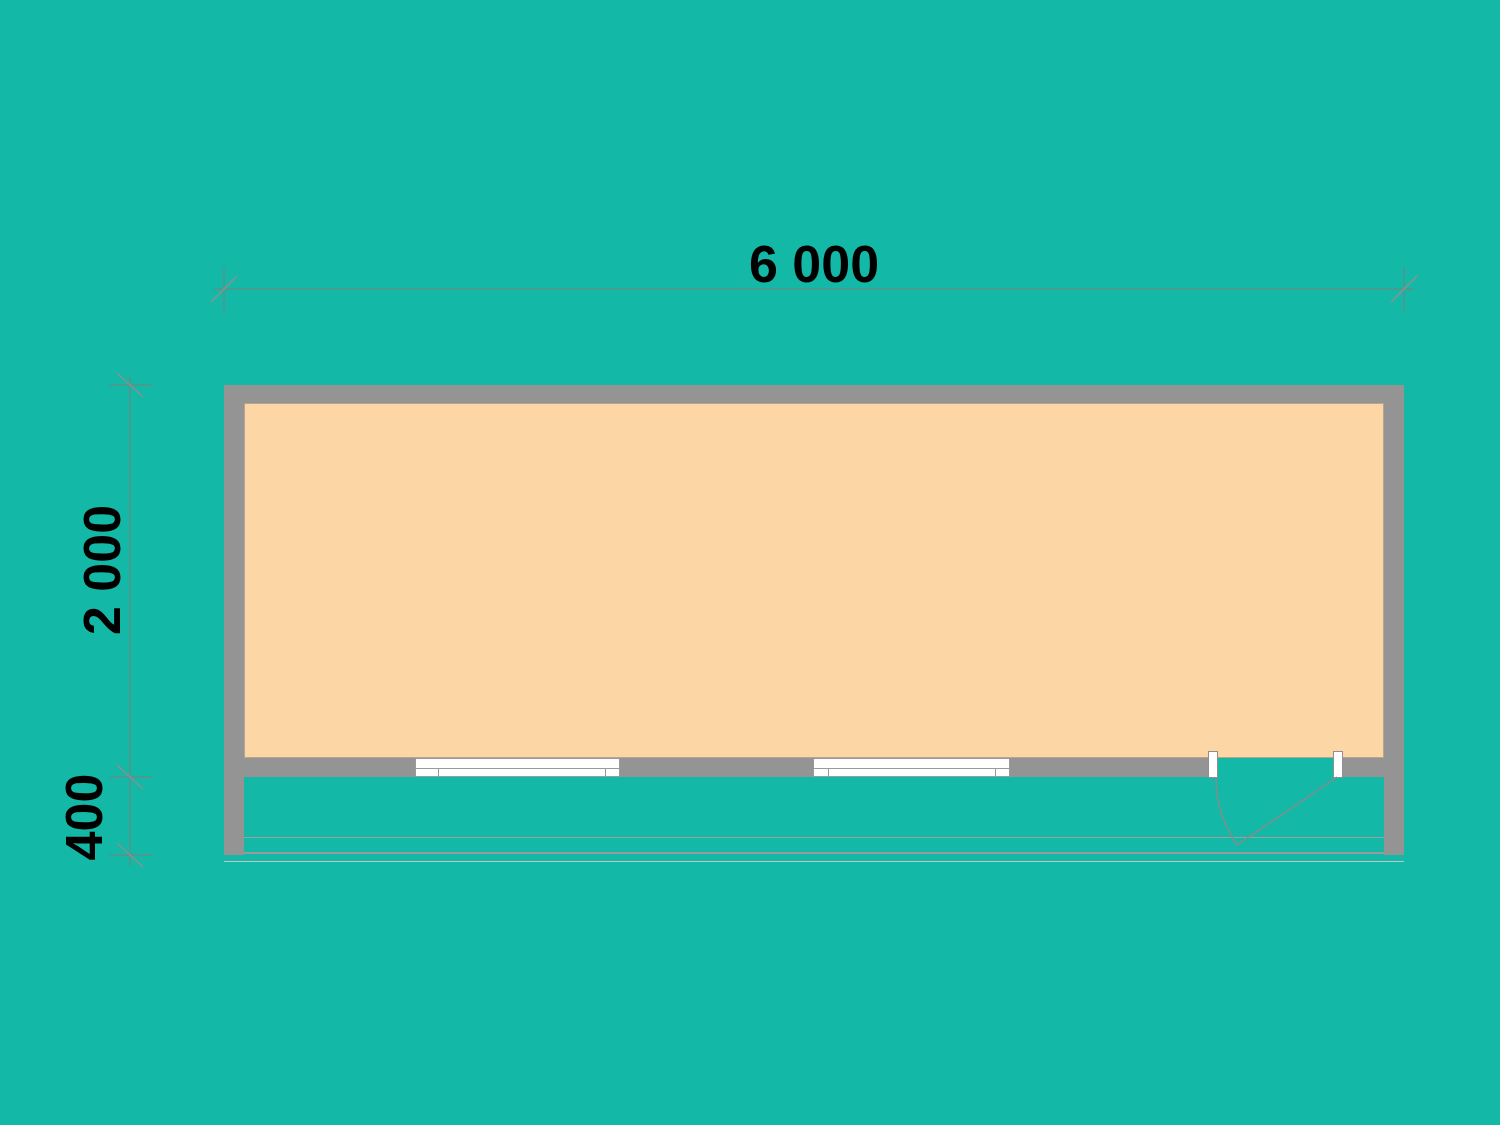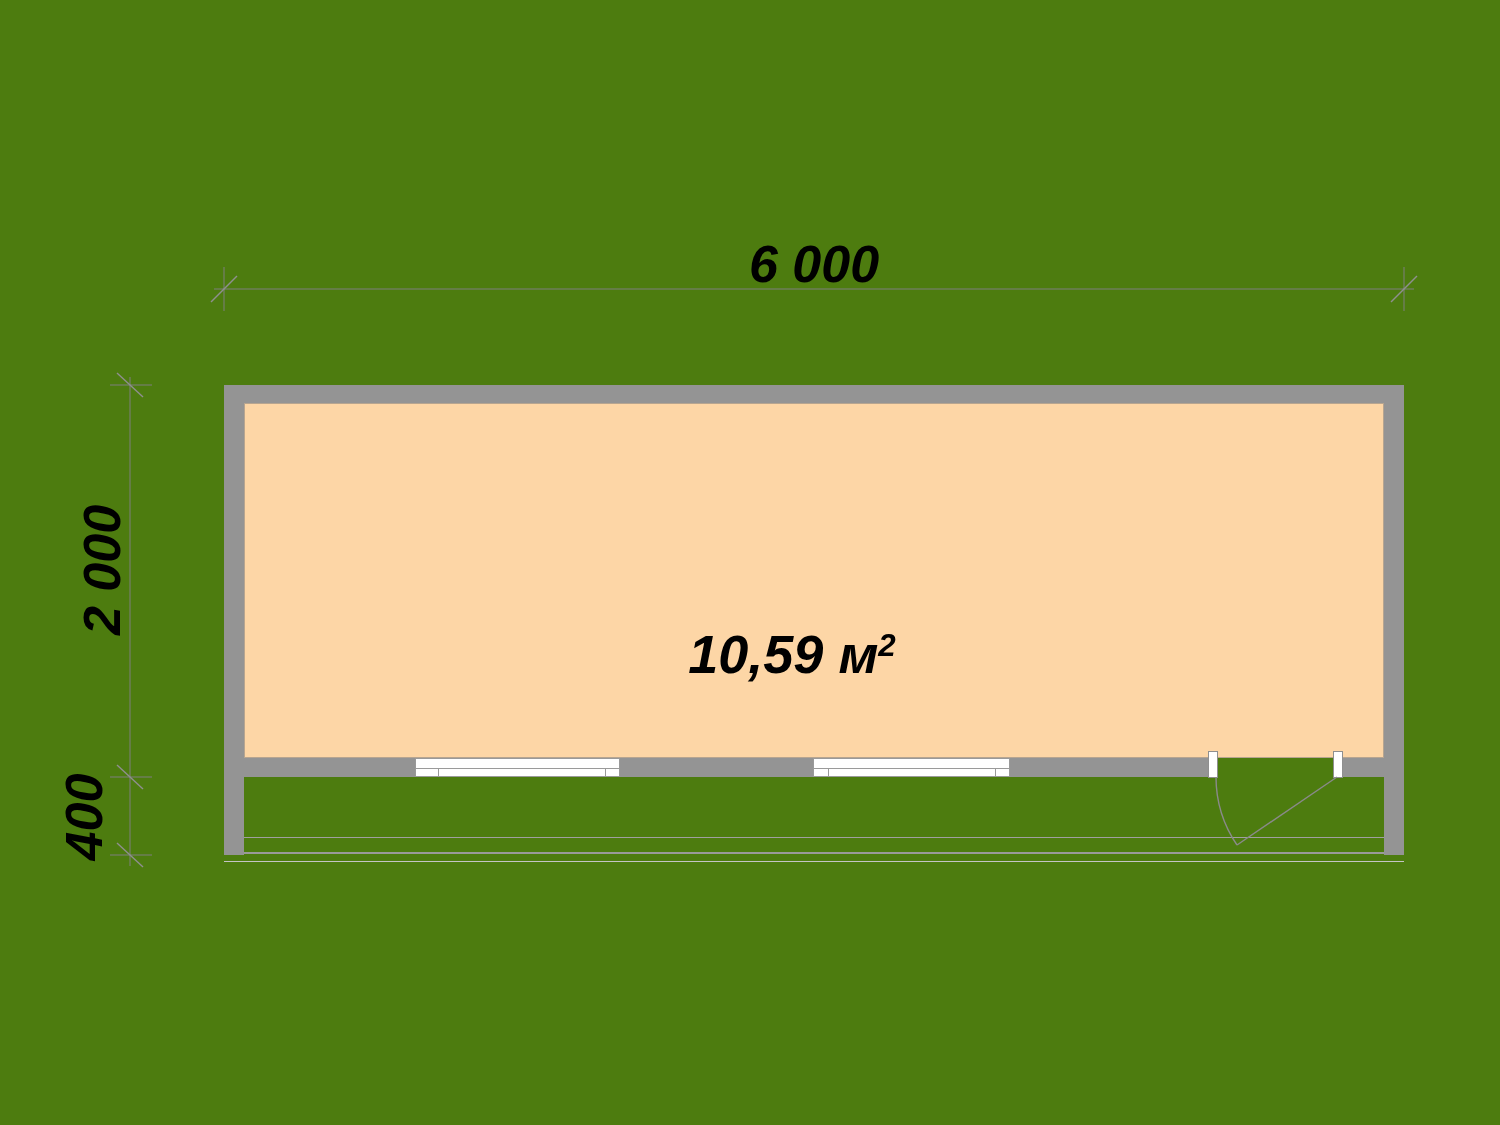--- a/index.html
+++ b/index.html
@@ -3,23 +3,22 @@
 <meta charset="utf-8">
 <style>
   * { margin: 0; padding: 0; box-sizing: border-box; }
   html, body { background: #ffffff; }
   body { font-family: "Liberation Sans", sans-serif; }
 
   .canvas {
     position: relative;
     width: 1500px;
     height: 1125px;
-    background: #4d7c0f;
+    background: #14b8a6;
     overflow: hidden;
-    font-style: italic;
   }
 
   svg.linework {
     position: absolute;
     left: 0; top: 0;
     width: 1500px; height: 1125px;
   }
   .dim-stroke  { stroke: #7f7f7f; stroke-width: 1; fill: none; }
   .tick-stroke { stroke: #8f8f8f; stroke-width: 1.4; fill: none; }
   .door-stroke { stroke: #8a8a8a; stroke-width: 1.4; fill: none; }
@@ -156,17 +155,14 @@
     </g>
   </svg>
 
   <div class="dim-text dim-horiz" style="left:814px; top:238px;">6 000</div>
 
   <div class="dim-text dim-vert" style="left:102px; top:570px;">2 000</div>
 
   <div class="dim-text dim-vert" style="left:84px; top:817px;">400</div>
 
 
-  <div class="room-area">
-    <span>10,59 м</span><span class="sup">2</span>
-  </div>
 
 </div>
 
 </body></html>

